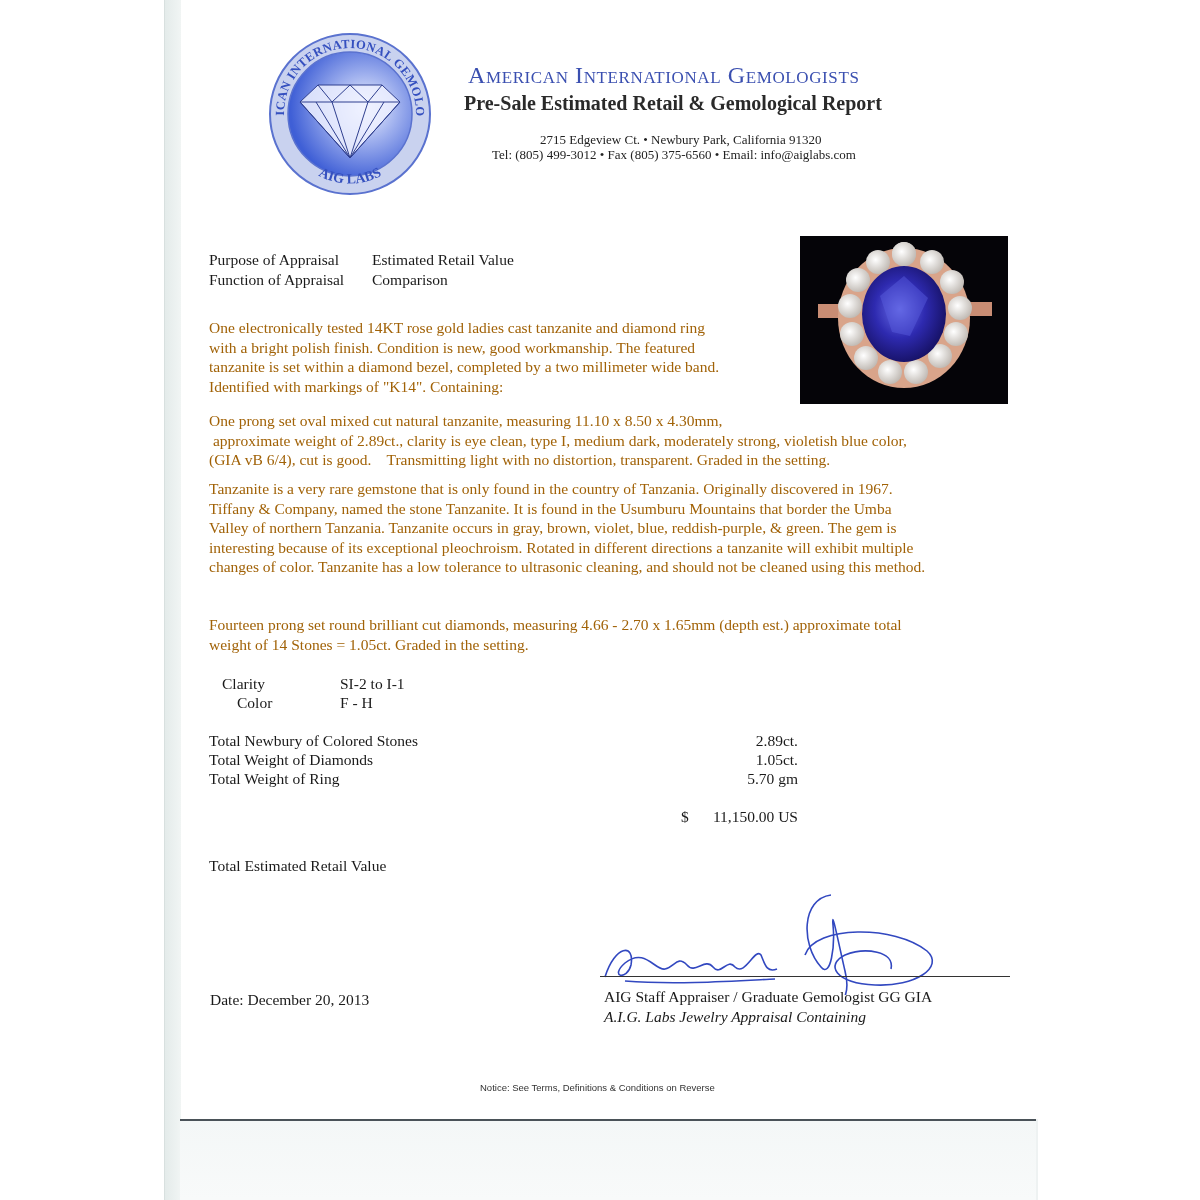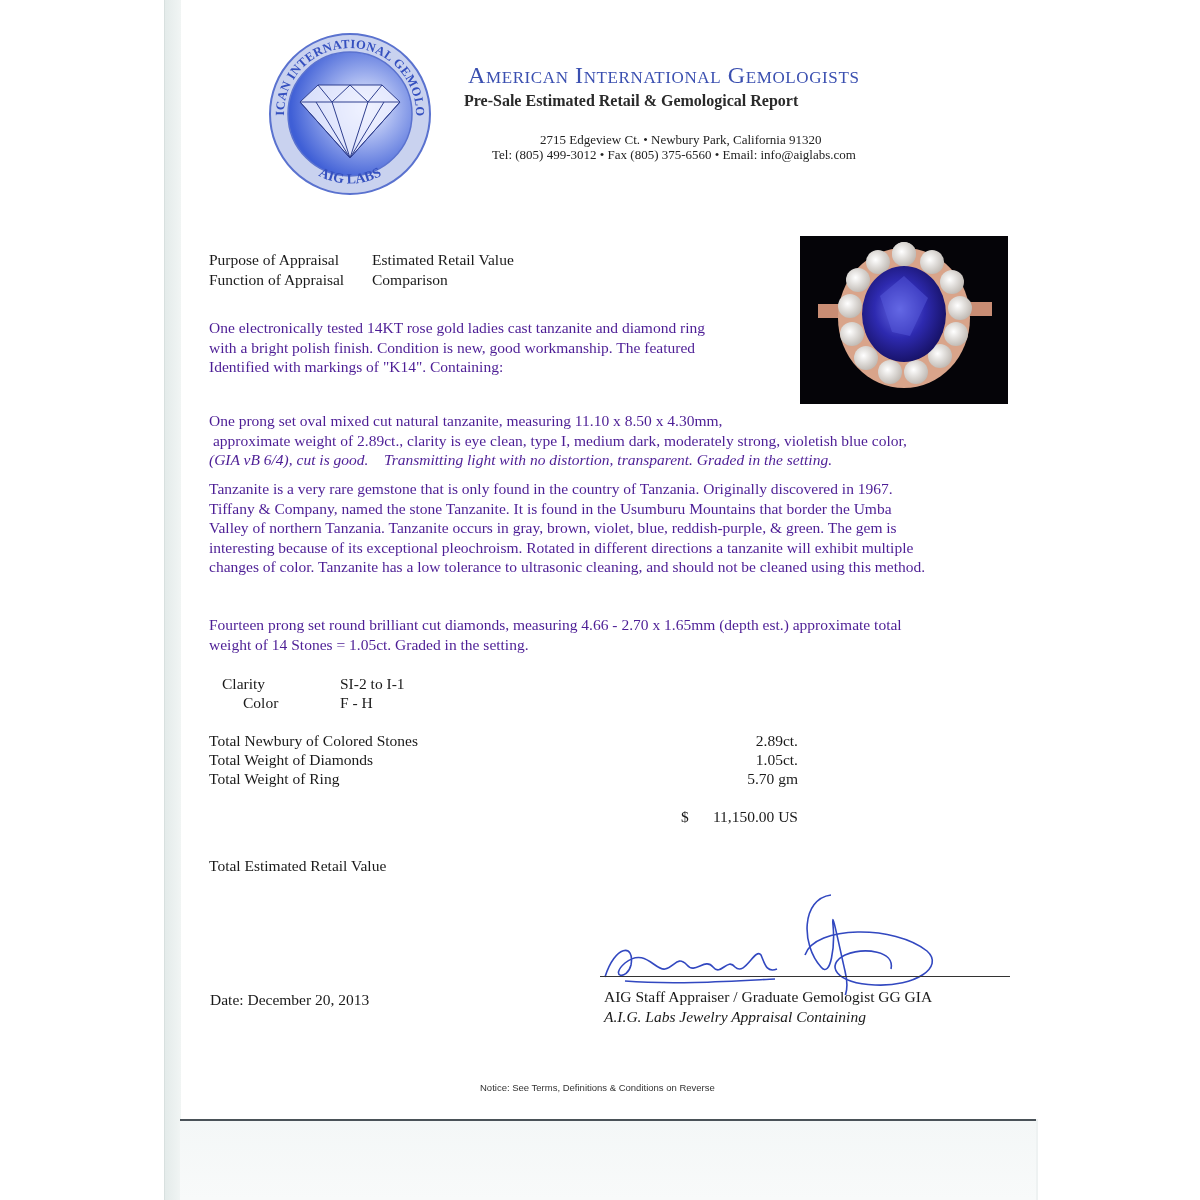--- a/index.html
+++ b/index.html
@@ -21,26 +21,26 @@
     }
     .right-shade { position: absolute; left: 1036px; top: 1119px; width: 2px; height: 81px; background: #eef2f2; }
 
     .seal { position: absolute; left: 262px; top: 30px; width: 176px; height: 166px; }
 
     .hdr-title {
       position: absolute; left: 468px; top: 62px; font-size: 24px; letter-spacing: 0.6px;
       color: #3a4fb0; font-variant: small-caps; white-space: nowrap;
     }
     .hdr-sub {
-      position: absolute; left: 464px; top: 92px; font-size: 16px; font-weight: bold; color: #2a2a2a; white-space: nowrap;
+      position: absolute; left: 464px; top: 92px; font-size: 20px; font-weight: bold; color: #2a2a2a; white-space: nowrap;
     }
     .hdr-addr { position: absolute; left: 540px; top: 132px; font-size: 13px; color: #222; white-space: nowrap; }
     .hdr-contact { position: absolute; left: 492px; top: 147px; font-size: 13px; color: #222; white-space: nowrap; }
 
-    .txt { position: absolute; font-size: 15.5px; line-height: 19.6px; color: #4c1d95; }
+    .txt { position: absolute; font-size: 15.5px; line-height: 19.6px; color: #a16207; }
     .kv { position: absolute; font-size: 15.5px; white-space: nowrap; }
     .b { font-weight: normal; }
 
     .photo {
       position: absolute; left: 800px; top: 236px; width: 208px; height: 168px; background: #050408; overflow: hidden;
     }
 
     .sig-line { position: absolute; left: 600px; top: 976px; width: 410px; height: 1px; background: #333; }
     .notice {
       position: absolute; left: 480px; top: 1082px; font-family: "Liberation Sans", sans-serif; font-size: 9.5px; color: #333; white-space: nowrap;
@@ -88,20 +88,21 @@
 <div class="hdr-contact">Tel: (805) 499-3012  •  Fax (805) 375-6560  •  Email: info@aiglabs.com</div>
 
 <div class="kv" style="left:209px; top:251px;">Purpose of Appraisal</div>
 <div class="kv b" style="left:372px; top:251px;">Estimated Retail Value</div>
 <div class="kv" style="left:209px; top:271px;">Function of Appraisal</div>
 <div class="kv b" style="left:372px; top:271px;">Comparison</div>
 
 <div class="txt" style="left:209px; top:318px; width:590px;">
   <div>One electronically tested 14KT rose gold ladies cast tanzanite and diamond ring</div>
   <div>with a bright polish finish. Condition is new, good workmanship.  The featured</div>
+  <div>tanzanite is set within a diamond bezel, completed by a two millimeter wide band.</div>
   <div>Identified with markings of "K14".  Containing:</div>
 </div>
 
 <div class="photo">
   <svg width="208" height="168" viewBox="0 0 208 168">
     <defs>
       <radialGradient id="tz" cx="0.45" cy="0.45" r="0.6">
         <stop offset="0" stop-color="#6b6fe8"></stop>
         <stop offset="0.5" stop-color="#2e2ab0"></stop>
         <stop offset="1" stop-color="#140f5e"></stop>
@@ -131,39 +132,39 @@
         <circle cx="104" cy="18" r="12"></circle>
     </g>
     <ellipse cx="104" cy="78" rx="42" ry="48" fill="url(#tz)"></ellipse>
     <path d="M80 60 L104 40 L128 62 L110 100 L92 96 Z" fill="#5a5fe0" fill-opacity="0.45"></path>
   </svg>
 </div>
 
 <div class="txt" style="left:209px; top:411px; width:780px;">
   <div>One prong set oval mixed cut natural tanzanite, measuring 11.10 x 8.50 x 4.30mm,</div>
   <div style="white-space:pre;"> approximate weight of 2.89ct., clarity is eye clean, type I, medium dark, moderately strong, violetish blue color,</div>
-  <div style="white-space:pre;font-style:italic;">(GIA vB 6/4), cut is good.    Transmitting light with no distortion, transparent. Graded in the setting.</div>
+  <div style="white-space:pre;">(GIA vB 6/4), cut is good.    Transmitting light with no distortion, transparent. Graded in the setting.</div>
 </div>
 
 <div class="txt" style="left:209px; top:479px; width:780px;">
   <div>Tanzanite is a very rare gemstone that is only found in the country of Tanzania. Originally discovered in 1967.</div>
   <div>Tiffany &amp; Company, named the stone Tanzanite. It is found in the Usumburu Mountains that border the Umba</div>
   <div>Valley of northern Tanzania. Tanzanite occurs in gray, brown, violet, blue, reddish-purple, &amp; green. The gem is</div>
   <div>interesting because of its exceptional pleochroism. Rotated in different directions a tanzanite will exhibit multiple</div>
   <div>changes of color. Tanzanite has a low tolerance to ultrasonic cleaning, and should not be cleaned using this method.</div>
 </div>
 
 <div class="txt" style="left:209px; top:615px; width:780px;">
   <div>Fourteen prong set round brilliant cut diamonds, measuring 4.66 - 2.70 x 1.65mm (depth est.) approximate total</div>
   <div>weight of 14 Stones = 1.05ct.  Graded in the setting.</div>
 </div>
 
 <div class="kv" style="left:222px; top:675px;">Clarity</div>
 <div class="kv b" style="left:340px; top:675px;">SI-2 to I-1</div>
-<div class="kv" style="left:243px; top:694px;">Color</div>
+<div class="kv" style="left:237px; top:694px;">Color</div>
 <div class="kv b" style="left:340px; top:694px;">F - H</div>
 
 <div class="kv" style="left:209px; top:732px;">Total Newbury of Colored Stones</div>
 <div class="kv b" style="left:698px; top:732px; width:100px; text-align:right;">2.89ct.</div>
 <div class="kv" style="left:209px; top:751px;">Total Weight of Diamonds</div>
 <div class="kv b" style="left:698px; top:751px; width:100px; text-align:right;">1.05ct.</div>
 <div class="kv" style="left:209px; top:770px;">Total Weight of Ring</div>
 <div class="kv b" style="left:698px; top:770px; width:100px; text-align:right;">5.70 gm</div>
 
 <div class="kv b" style="left:209px; top:809px;margin-top:48px;">Total Estimated Retail Value</div>

